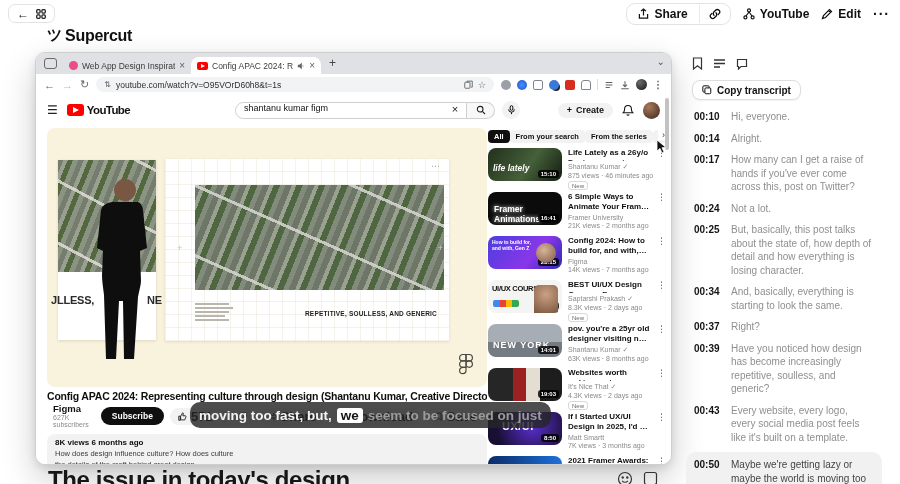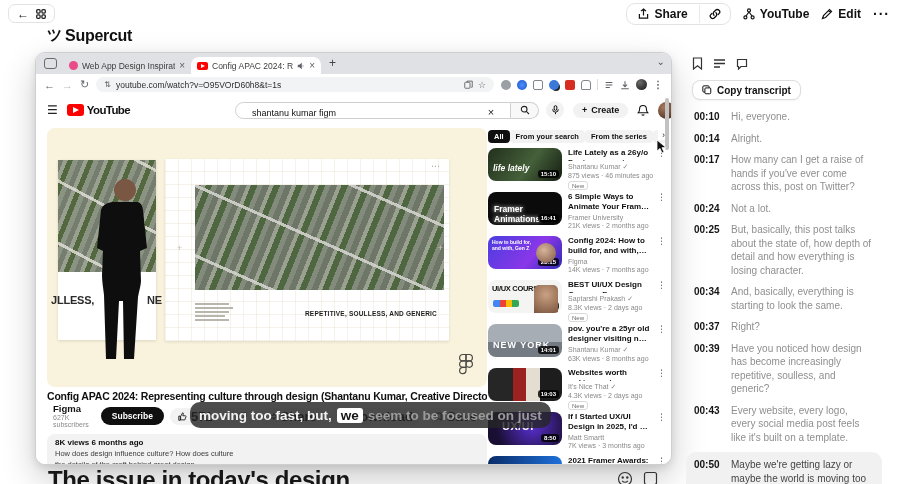--- a/index.html
+++ b/index.html
@@ -49,22 +49,22 @@
   .vsep { width:1px; height:11px; background:#dadce0; }
 
   
   .yt-header { height:30px; display:flex; align-items:center; padding:0 11px; gap:9px; background:#fff; }
   .burger { font-size:12px; color:#222; }
   .yt-logo { display:flex; align-items:center; gap:3px; }
   .yt-badge { width:17px; height:12px; background:#f00; border-radius:3px; position:relative; }
   .yt-badge:before { content:""; position:absolute; left:6px; top:3px; border-left:6px solid #fff; border-top:3px solid transparent; border-bottom:3px solid transparent; }
   .yt-word { font-size:11.5px; font-weight:700; letter-spacing:-0.6px; }
   .searchwrap { display:flex; align-items:center; margin-left:96px; }
-  .searchpill { width:276px; height:17px; border:1px solid #cfcfcf; border-radius:9px 0 0 9px; display:flex;
-    align-items:flex-end; padding:0 16px; font-size:9px; color:#111; gap:6px; background:#fff; }
+  .searchpill { width:232px; height:17px; border:1px solid #cfcfcf; border-radius:9px 0 0 9px; display:flex;
+    align-items:flex-start; padding:0 8px; font-size:9px; color:#111; gap:6px; background:#fff; }
   .searchpill .q { flex:1; white-space:nowrap; overflow:hidden; }
   .search-btn { width:28px; height:17px; border:1px solid #cfcfcf; border-left:none; border-radius:0 9px 9px 0;
     background:#f8f8f8; display:flex; align-items:center; justify-content:center; }
   .mic { width:18px; height:18px; border-radius:50%; background:#f2f2f2; display:flex; align-items:center; justify-content:center; }
   .yt-right { margin-left:auto; display:flex; align-items:center; gap:9px; }
   .create { display:flex; align-items:center; gap:4px; background:#f2f2f2; border-radius:9px; padding:2.5px 9px; font-size:9px; font-weight:600; }
   .yt-avatar { width:17px; height:17px; border-radius:50%; background:radial-gradient(circle at 35% 30%, #a9795a, #3a241d); }
 
   .yt-body { position:relative; width:100%; height:341px; background:#fff; }
 

